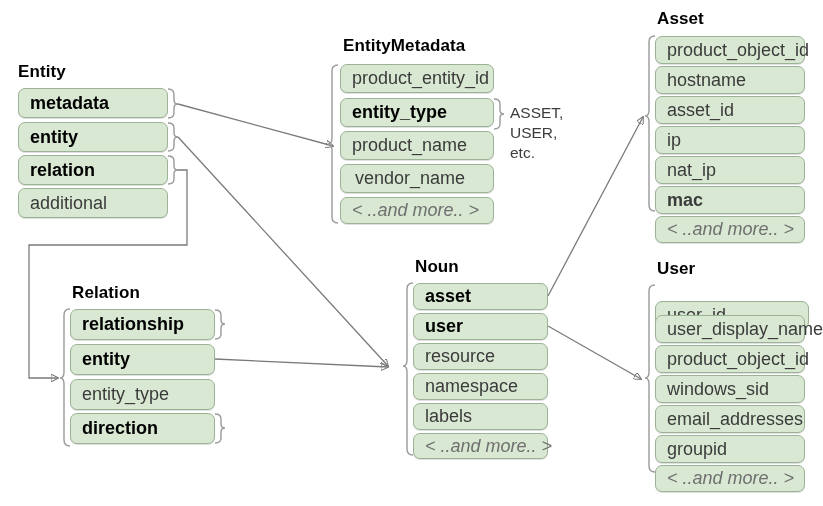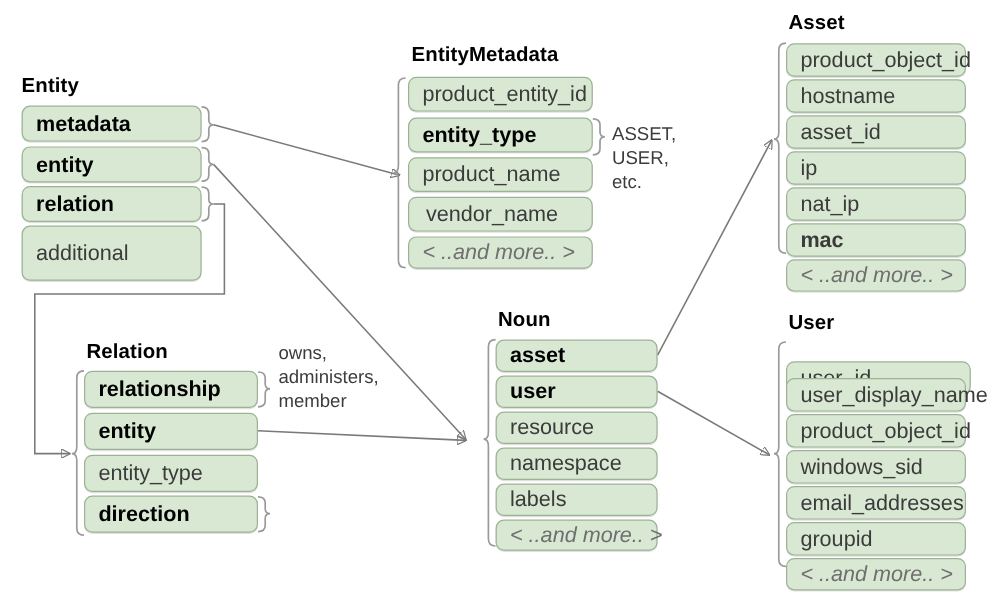--- a/index.html
+++ b/index.html
@@ -99,21 +99,21 @@
     <path d="M 215 359 L 388 367" marker-end="url(#arrow)"></path>
 
     <path class="brace" d="M 413 283 Q 407 283 407 289 L 407 360 Q 407 366 403 366 Q 407 366 407 372 L 407 449 Q 407 455 413 455"></path>
   </svg>
 
   <div class="group">
     <div class="group-title" style="left:18px;top:62px;">Entity</div>
     <div class="row bold" style="left:18px;top:88px;width:150px;height:30px;">metadata</div>
     <div class="row bold" style="left:18px;top:122px;width:150px;height:30px;">entity</div>
     <div class="row bold" style="left:18px;top:155px;width:150px;height:30px;">relation</div>
-    <div class="row" style="left:18px;top:188px;width:150px;height:46px;">additional</div>
+    <div class="row" style="left:18px;top:188px;width:150px;height:30px;">additional</div>
   </div>
 
   <div class="group">
     <div class="group-title" style="left:343px;top:36px;">EntityMetadata</div>
     <div class="row" style="left:340px;top:64px;width:154px;height:29px;">product_entity_id</div>
     <div class="row bold" style="left:340px;top:98px;width:154px;height:29px;">entity_type</div>
     <div class="row" style="left:340px;top:131px;width:154px;height:29px;">product_name</div>
     <div class="row" style="left:340px;top:164px;width:154px;height:29px;padding-left:14px;">vendor_name</div>
     <div class="row more" style="left:340px;top:197px;width:154px;height:27px;">&lt; ..and more.. &gt;</div>
   </div>
@@ -134,23 +134,20 @@
   </div>
 
   <div class="group">
     <div class="group-title" style="left:72px;top:283px;">Relation</div>
     <div class="row bold" style="left:70px;top:309px;width:145px;height:31px;">relationship</div>
     <div class="row bold" style="left:70px;top:344px;width:145px;height:31px;">entity</div>
     <div class="row" style="left:70px;top:379px;width:145px;height:31px;">entity_type</div>
     <div class="row bold" style="left:70px;top:413px;width:145px;height:31px;">direction</div>
   </div>
 
-  <div class="note" style="left:232px;top:285px;">owns,
-administers,
-member</div>
 
   <div class="group">
     <div class="group-title" style="left:415px;top:257px;">Noun</div>
     <div class="row bold" style="left:413px;top:283px;width:135px;height:27px;">asset</div>
     <div class="row bold" style="left:413px;top:313px;width:135px;height:27px;">user</div>
     <div class="row" style="left:413px;top:343px;width:135px;height:27px;">resource</div>
     <div class="row" style="left:413px;top:373px;width:135px;height:27px;">namespace</div>
     <div class="row" style="left:413px;top:403px;width:135px;height:27px;">labels</div>
     <div class="row more" style="left:413px;top:433px;width:135px;height:26px;">&lt; ..and more.. &gt;</div>
   </div>

